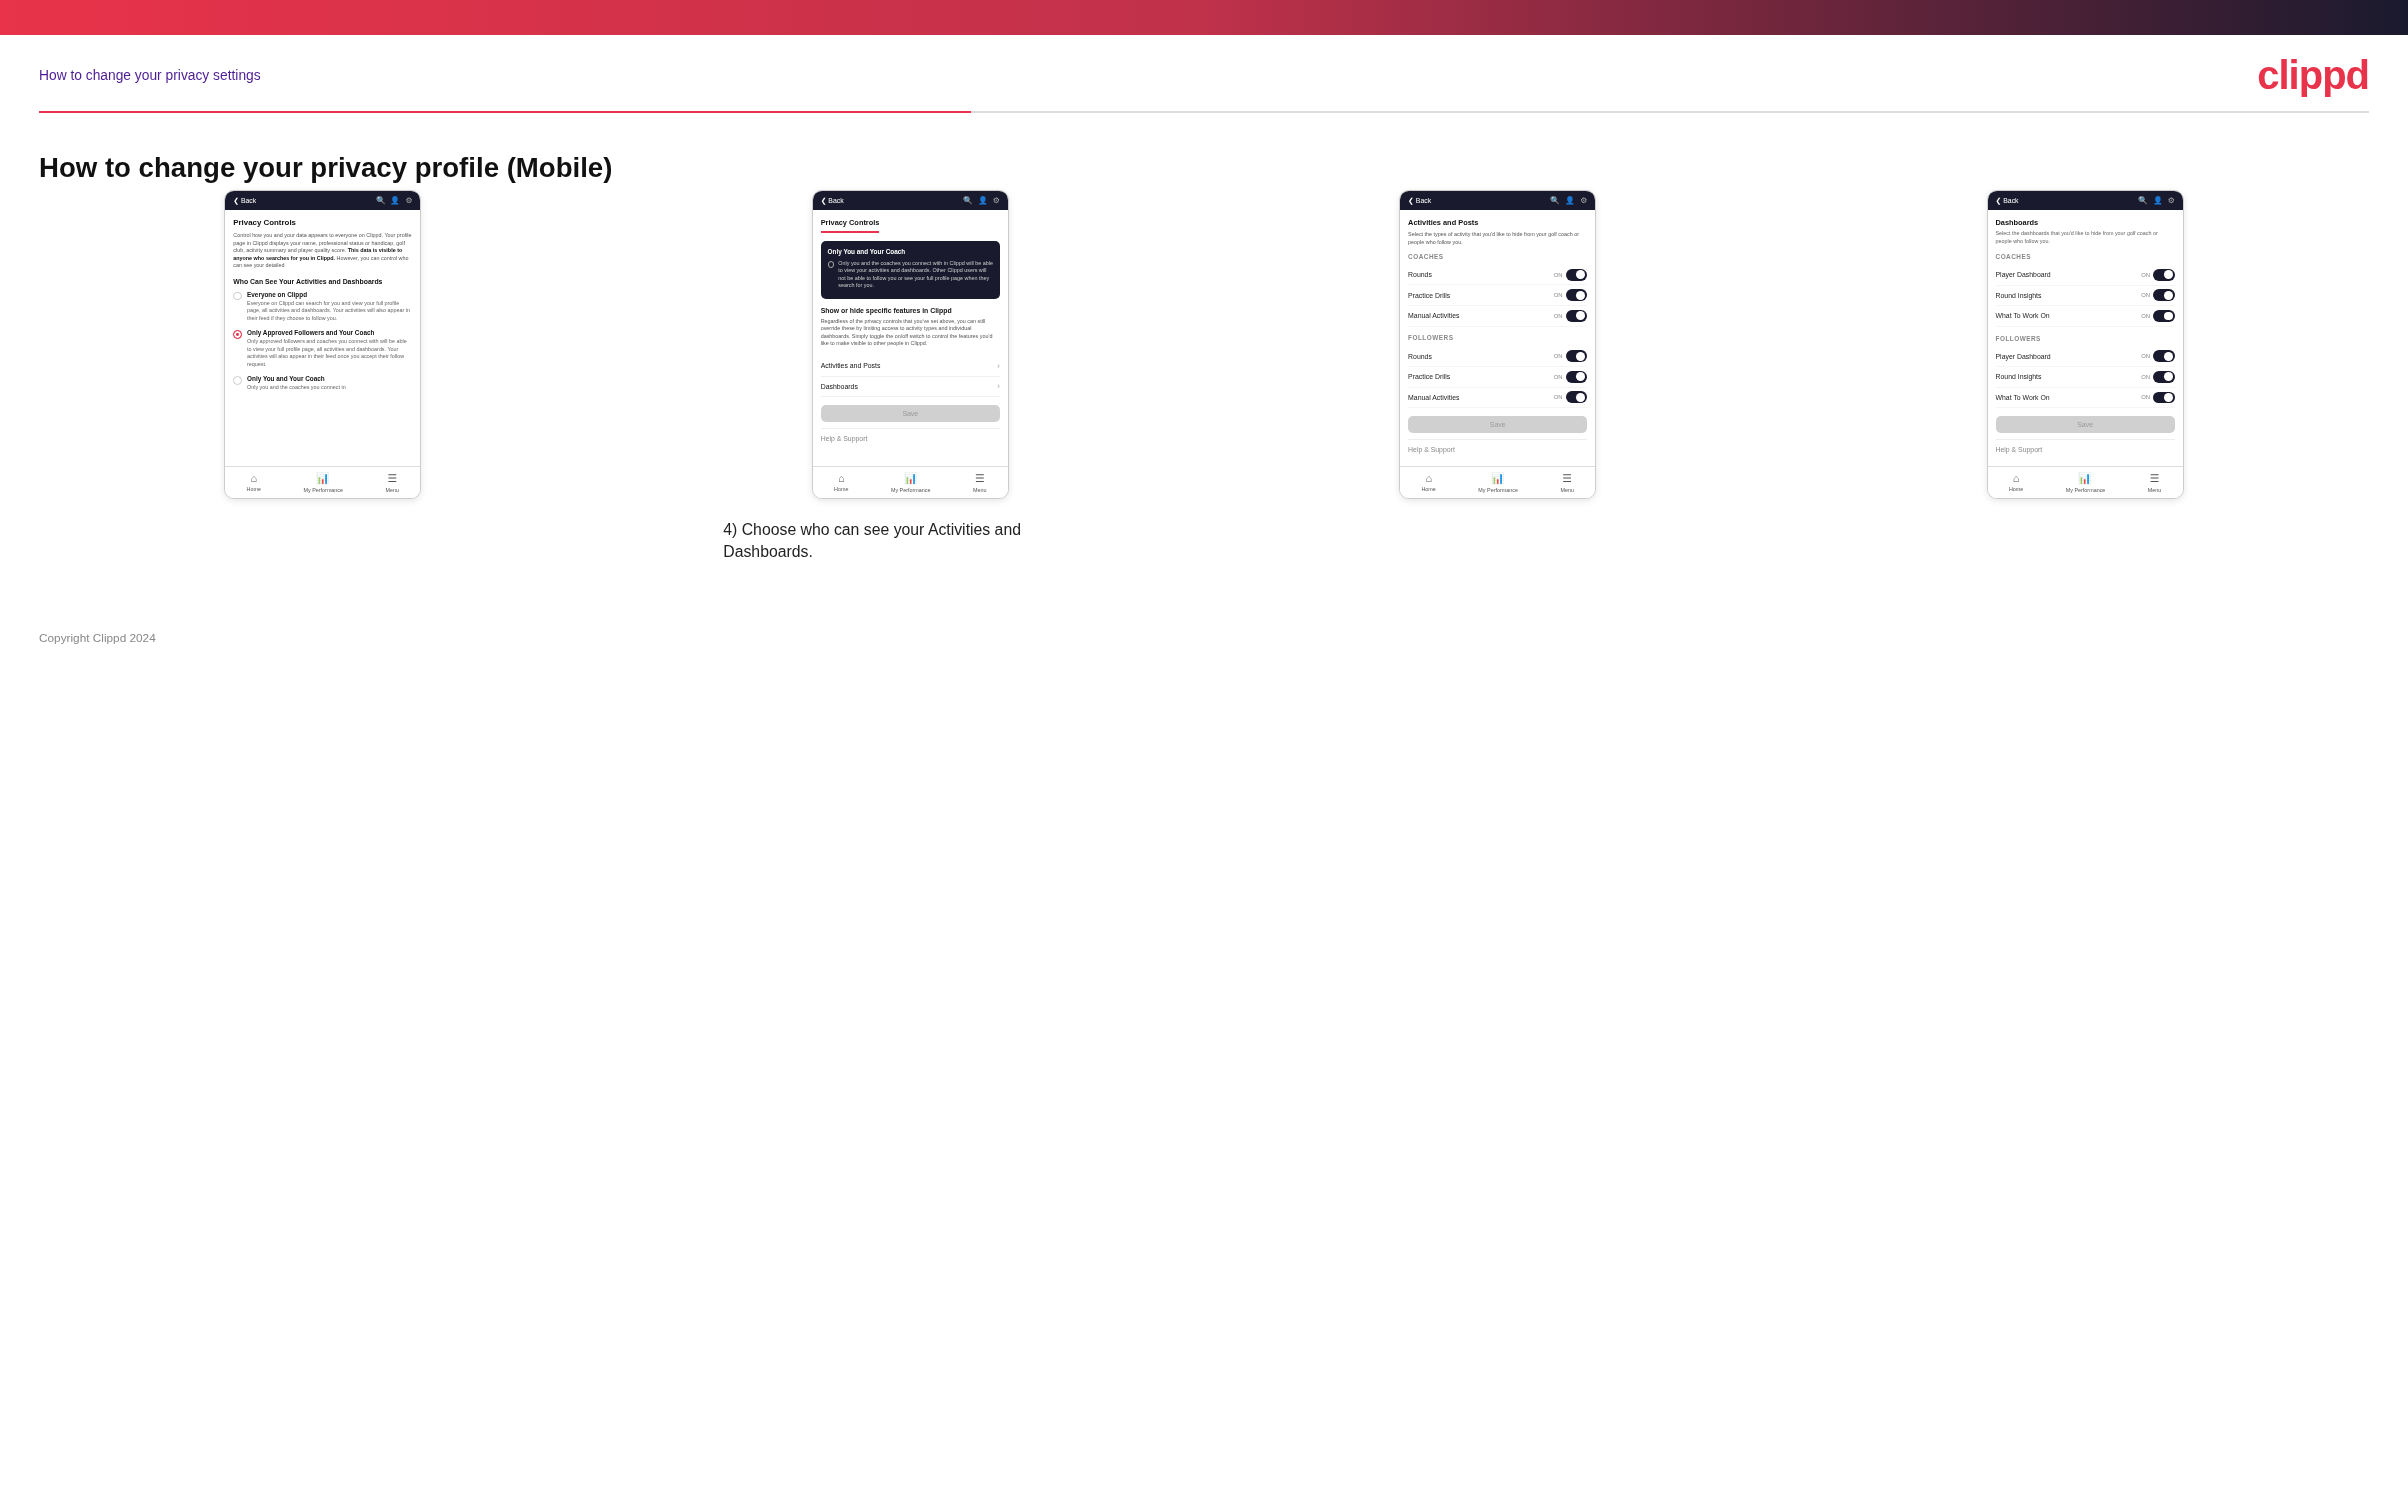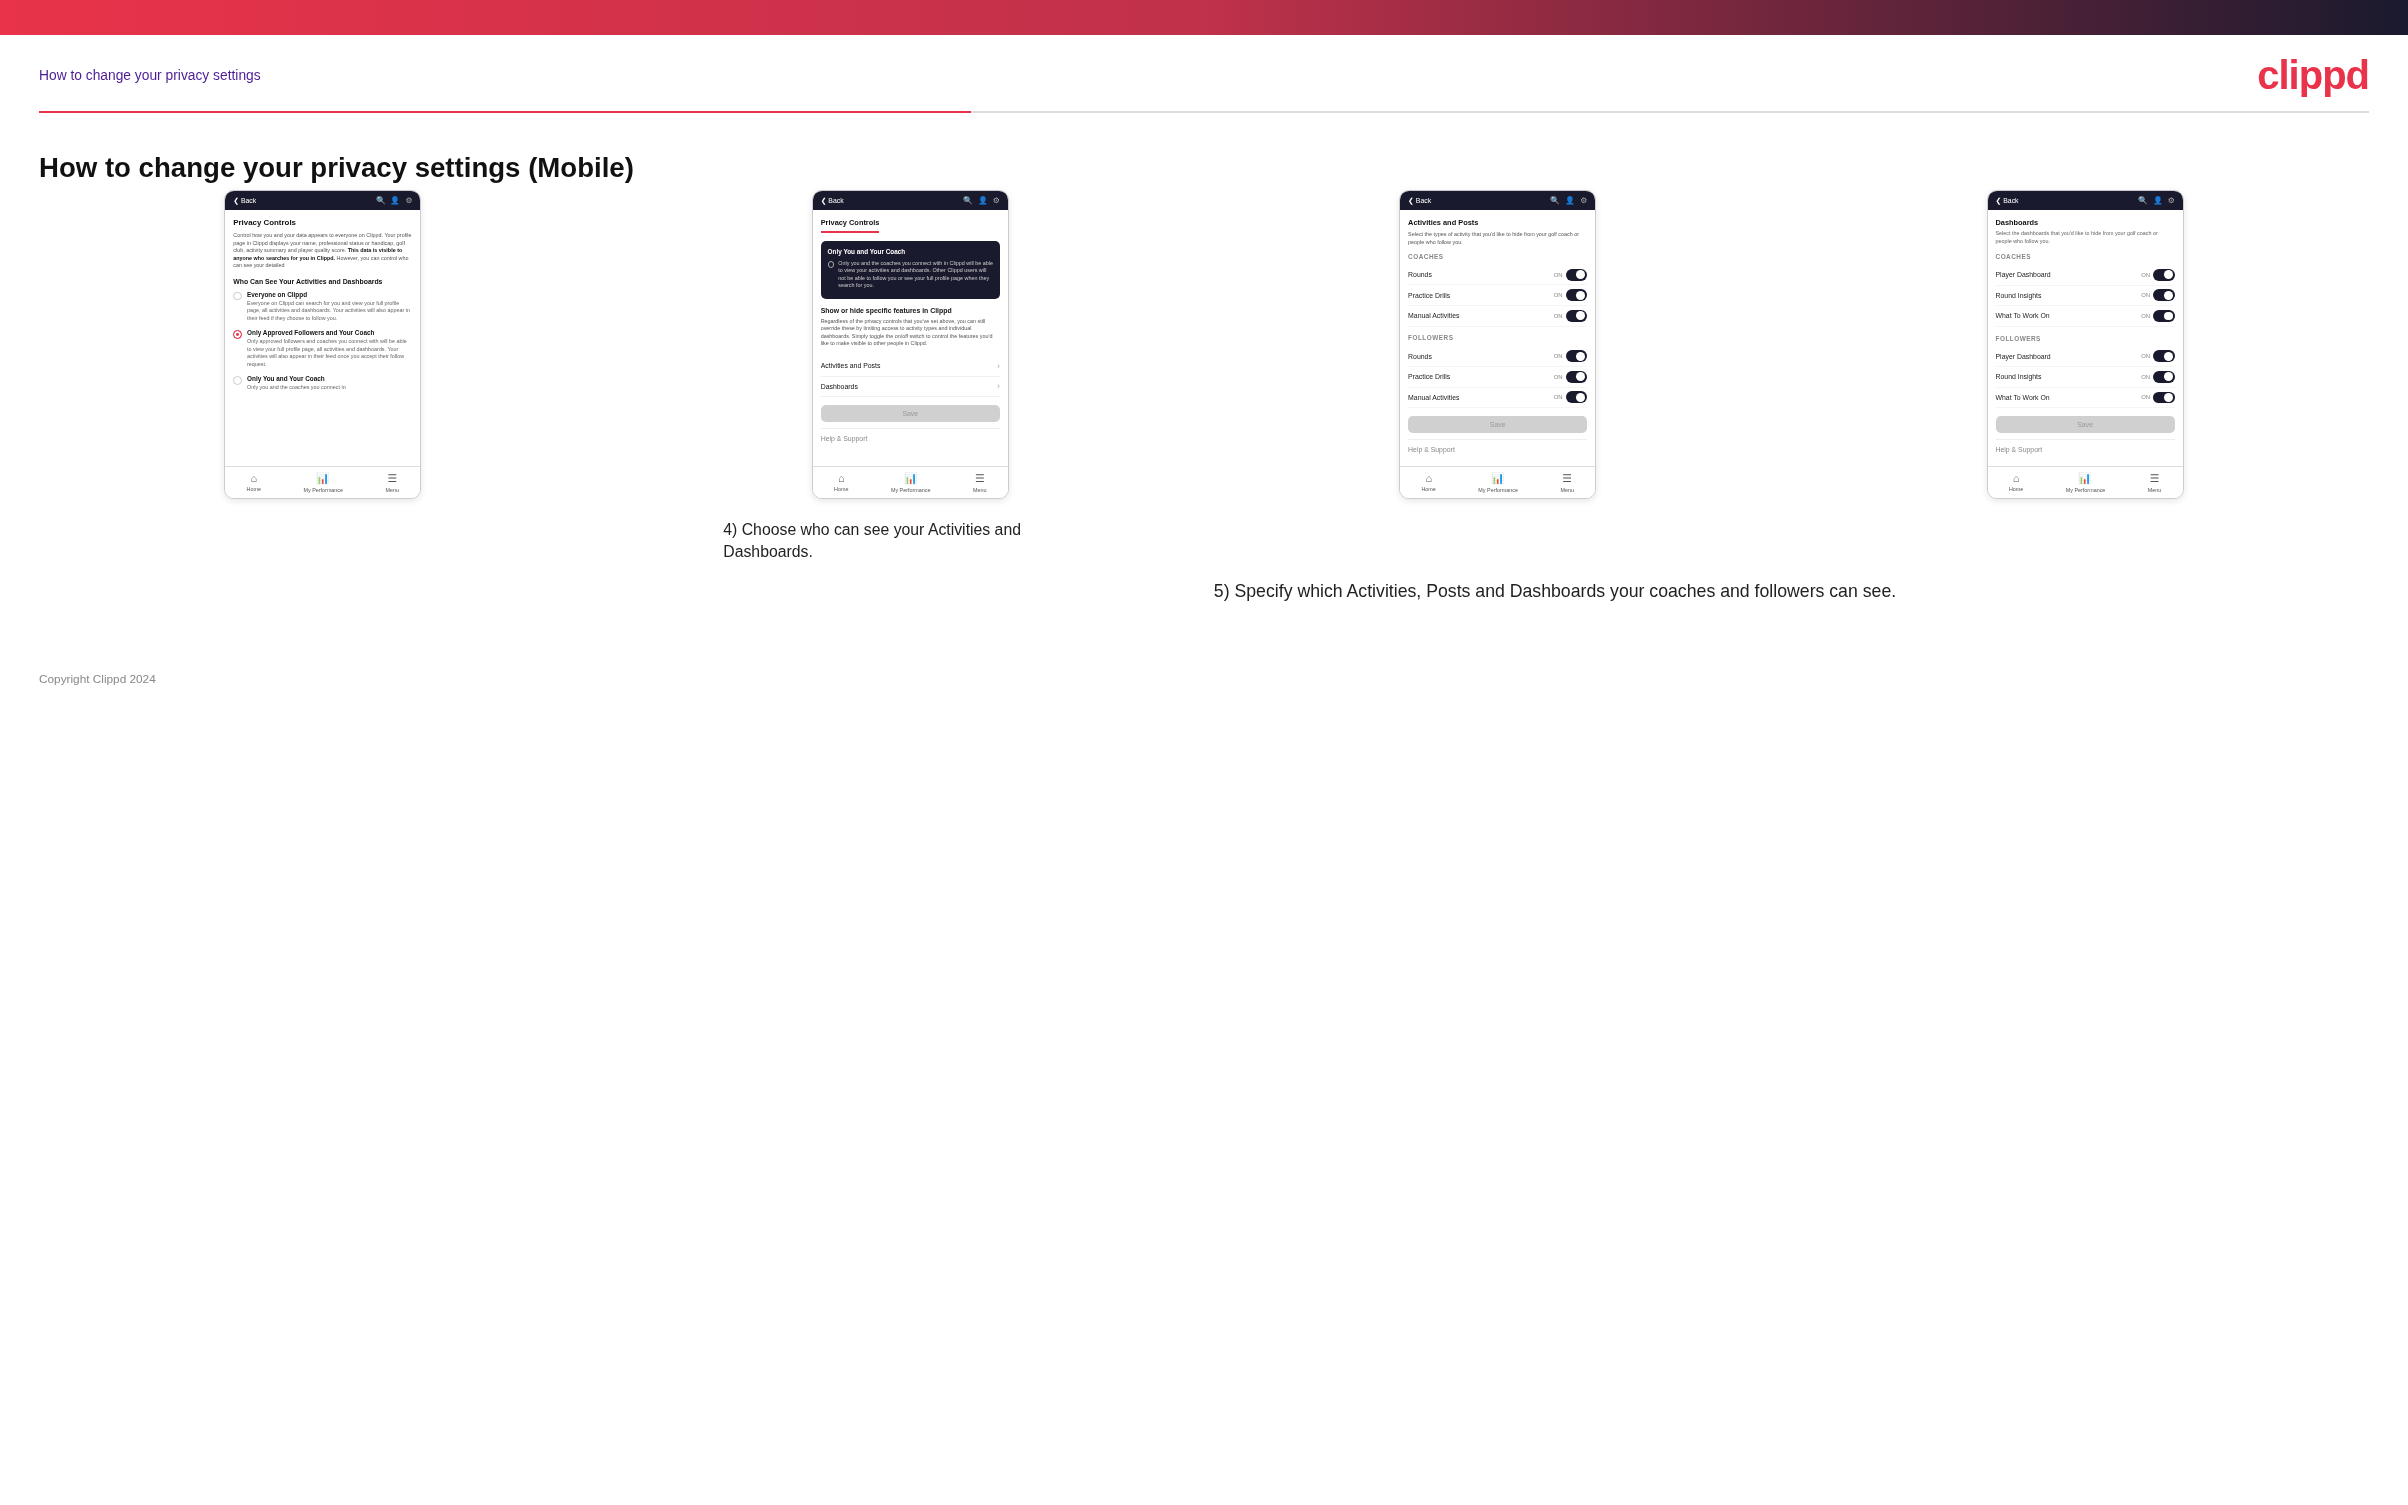--- a/index.html
+++ b/index.html
@@ -388,21 +388,21 @@
 
 <div class="header">
   <span class="header-title">How to change your privacy settings</span>
   <span class="logo">clippd</span>
 </div>
 
 <div class="header-divider"></div>
 
 <div class="main-content">
 
-  <div class="page-heading">How to change your privacy settings (Mobile)</div>
+  <div class="page-heading">How to change your privacy profile (Mobile)</div>
 
   <div class="screenshots-grid">
 
     <div class="screen-col">
       <div class="phone-mockup">
 
         <div class="phone-top-bar">
           <span class="back-btn">❮ Back</span>
           <div class="icons">
             <span>🔍</span>
@@ -690,23 +690,20 @@
           </div>
         </div>
       </div>
     </div>
 
   </div>
 
   <div style="display:grid; grid-template-columns:1fr 1fr 1fr 1fr; gap:19.7px; margin-top:0;">
     <div></div>
     <div></div>
-    <div style="grid-column: 3 / span 2; display:flex; align-items:flex-start; padding-top:15.8px;">
-      <div class="caption-text" style="font-size:17.7px; font-weight:400; color:#222; line-height:1.4;">5) Specify which Activities, Posts and Dashboards your  coaches and followers can see.</div>
-    </div>
   </div>
 
 </div>
 
 <div class="footer">
   <span>Copyright Clippd 2024</span>
 </div>
 
 
 </body></html>

